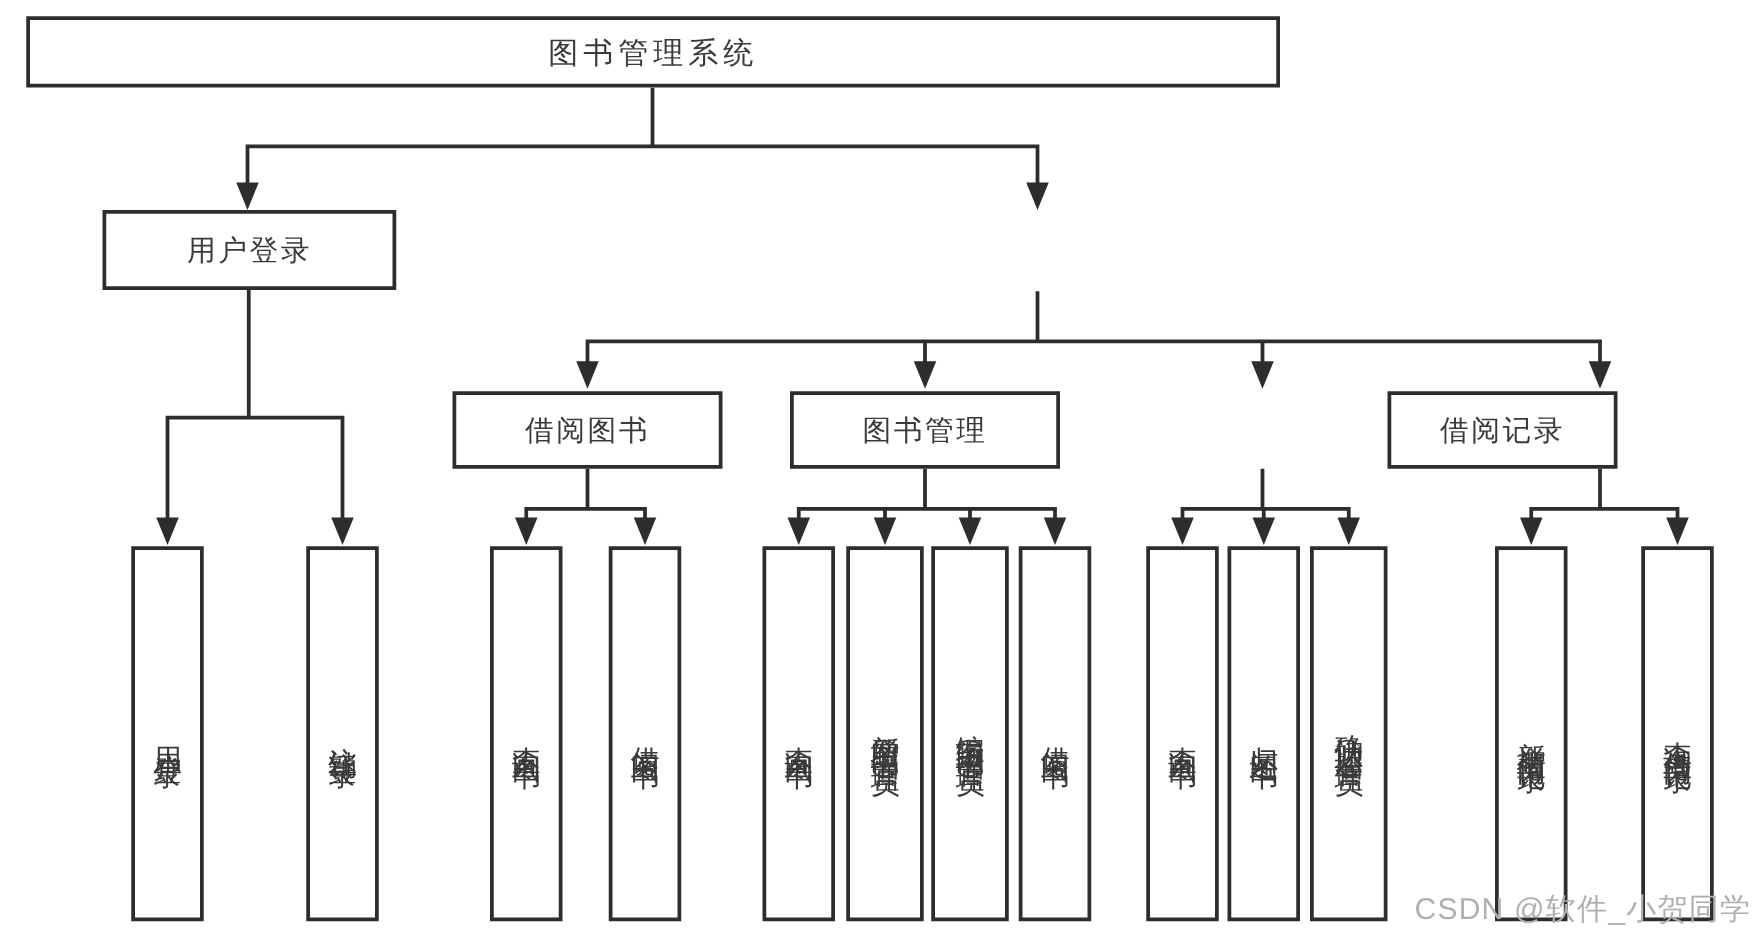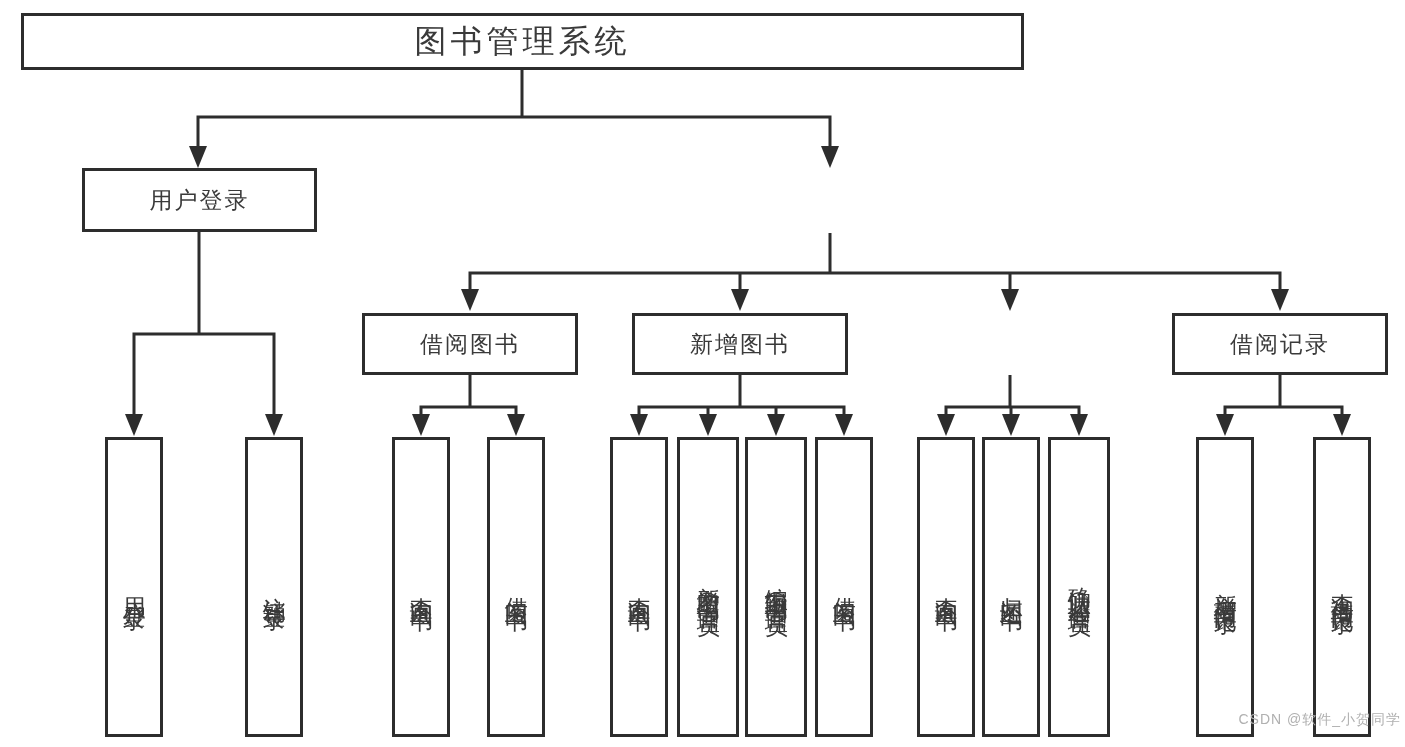--- a/index.html
+++ b/index.html
@@ -16,34 +16,34 @@
     position:absolute;
     box-sizing:border-box;
     border:3px solid #2d2d2d;
     background:#ffffff;
     display:flex;align-items:center;justify-content:center;
     color:#3a3a3a;
   }
   .box.h span{
     font-size:23px;letter-spacing:2px;color:#3a3a3a;white-space:nowrap;
   }
-  .box.h span.root{font-size:32px;letter-spacing:4px;}
+  .box.h span.root{font-size:24px;letter-spacing:4px;}
   .box.v span{
     writing-mode:vertical-rl;
     text-orientation:mixed;
     font-size:23px;
     letter-spacing:4px;
     line-height:1.1;
     color:#3a3a3a;
     white-space:nowrap;
   }
   .watermark{
     position:absolute;
     right:4px;top:711px;
-    font-size:14px;
+    font-size:24px;
     color:#b0b0b0;
     letter-spacing:1px;
     white-space:nowrap;
   }
 </style>
 </head>
 <body>
 
 <div id="stage">
 
@@ -81,23 +81,23 @@
   </div>
 
   <div class="box h" style="left:82px;top:168px;width:235px;height:64px">
     <span>用户登录</span>
   </div>
 
   <div class="box h" style="left:362px;top:313px;width:216px;height:62px">
     <span>借阅图书</span>
   </div>
   <div class="box h" style="left:632px;top:313px;width:216px;height:62px">
-    <span>新增图书</span>
+    <span>图书管理</span>
   </div>
-  <div class="box h" style="left:1172px;top:313px;width:216px;height:62px">
+  <div class="box h" style="left:1110px;top:313px;width:184px;height:62px">
     <span>借阅记录</span>
   </div>
 
   <div class="box v" style="left:105px;top:437px;width:58px;height:300px">
     <span>用户登录</span>
   </div>
   <div class="box v" style="left:245px;top:437px;width:58px;height:300px">
     <span>注销登录</span>
   </div>
   <div class="box v" style="left:392px;top:437px;width:58px;height:300px">

